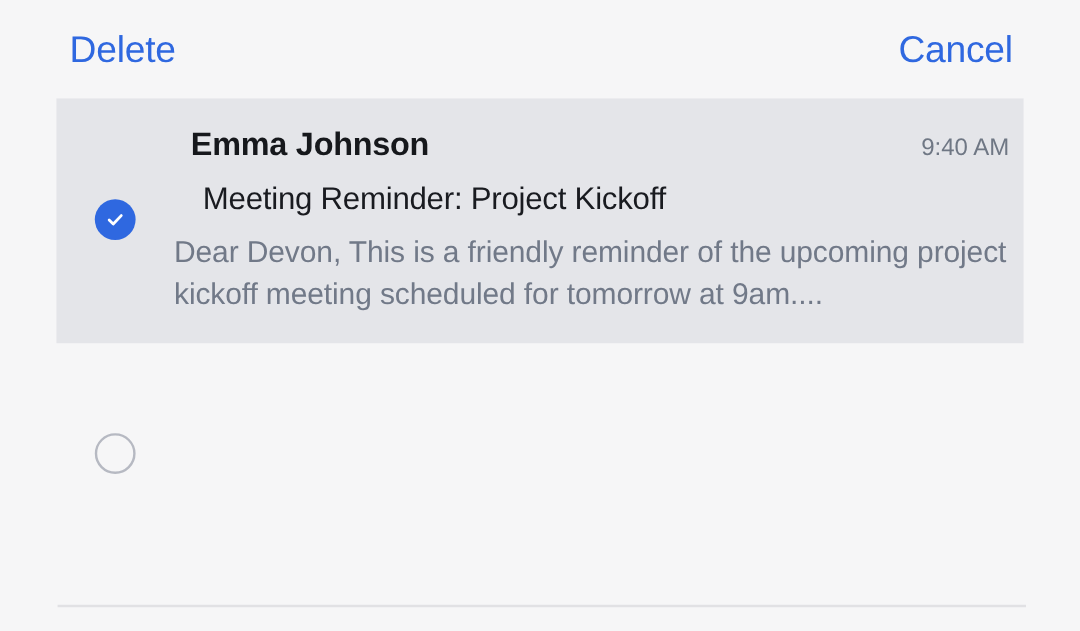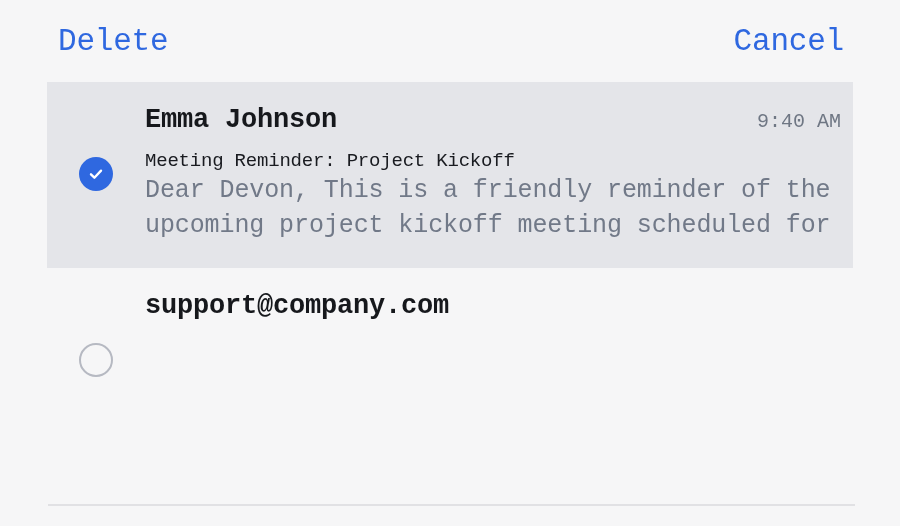--- a/index.html
+++ b/index.html
@@ -14,21 +14,20 @@
     font-family: "Liberation Sans", "DejaVu Sans", sans-serif;
     -webkit-font-smoothing: antialiased;
     overflow: hidden;
   }
 
   .screen {
     position: relative;
     width: 900px;
     height: 370px;
     box-sizing: border-box;
-    font-family: Liberation Mono, monospace;
   }
 
   
   .toolbar {
     position: absolute;
     left: 0;
     top: 0;
     width: 900px;
     height: 82px;
     display: flex;
@@ -113,50 +112,52 @@
   .content {
     flex: 1 1 auto;
     min-width: 0;
     padding-right: 2px;
   }
   .top-line {
     display: flex;
     align-items: baseline;
     justify-content: space-between;
     gap: 6px;
+    margin-left: 14px;
   }
   .sender {
     font-size: 27px;
     font-weight: bold;
     color: #16181c;
     line-height: 1.1;
     letter-spacing: -0.2px;
     white-space: nowrap;
     overflow: hidden;
     text-overflow: ellipsis;
   }
   .time {
     font-size: 20px;
     color: #6f7784;
     line-height: 1.1;
     white-space: nowrap;
     flex: 0 0 auto;
   }
   .subject {
     margin-top: 15px;
-    font-size: 19px;
+    font-size: 26px;
     color: #191b20;
     line-height: 1.15;
     letter-spacing: -0.2px;
     white-space: nowrap;
     overflow: hidden;
     text-overflow: ellipsis;
+    margin-left: 24px;
   }
   .preview {
-    margin-top: 0;
+    margin-top: 12px;
     font-size: 25px;
     color: #717988;
     line-height: 1.42;
     letter-spacing: -0.1px;
     max-height: 2.84em;
     overflow: hidden;
   }
 
   
   .divider {
@@ -197,21 +198,20 @@
         <div class="preview">Dear Devon, This is a friendly reminder of the upcoming project kickoff meeting scheduled for tomorrow at 9am....</div>
       </div>
     </div>
 
     <div class="row">
       <div class="check-cell">
         <span class="checkbox off"></span>
       </div>
       <div class="content">
         <div class="top-line">
-          <div class="sender">support@company.com</div>
         </div>
       </div>
     </div>
 
   </div>
 
   <div class="divider"></div>
 
 </div>
 

